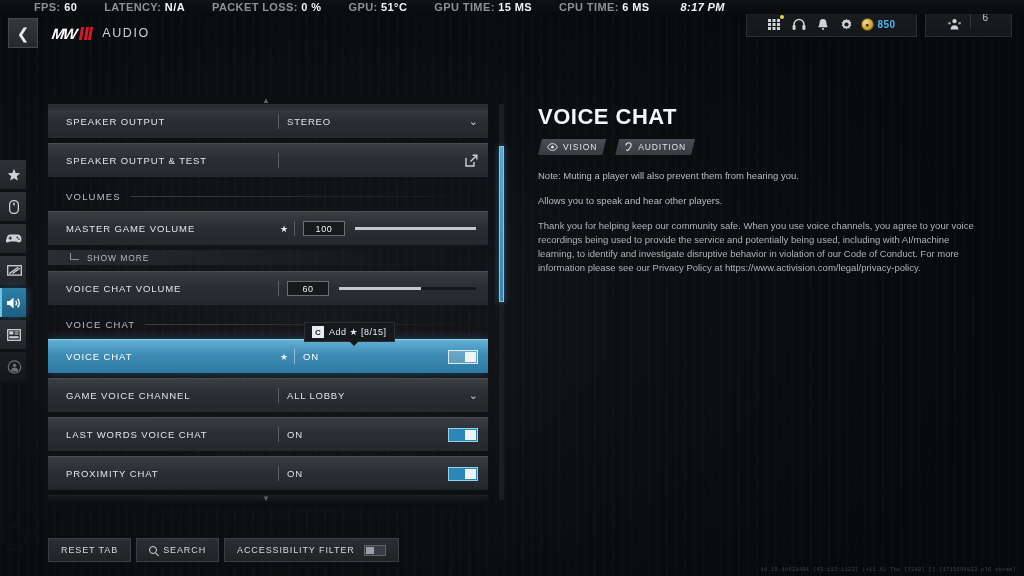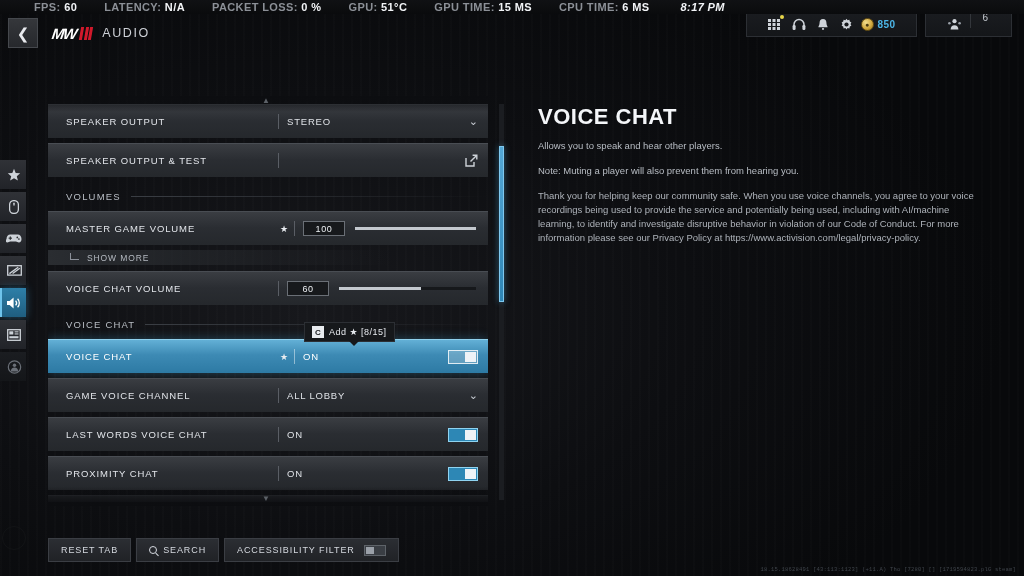--- a/index.html
+++ b/index.html
@@ -628,22 +628,37 @@
     <span class="keycap">C</span>
     <span class="keyhint-text">Add ★ [8/15]</span>
   </div>
 
   <div class="scrollbar">
     <div class="scrollthumb" style="top:42px; height:156px;"></div>
   </div>
 
   <div class="info">
     <div class="info-title">VOICE CHAT</div>
+    <div class="tags">
+      <div class="tag">
+        <svg width="11" height="8" viewBox="0 0 11 8">
+          <path d="M0.6 4 C2.2 1.2 4 0.6 5.5 0.6 C7 0.6 8.8 1.2 10.4 4 C8.8 6.8 7 7.4 5.5 7.4 C4 7.4 2.2 6.8 0.6 4 Z" fill="none" stroke="#dfe3e8" stroke-width="1"></path>
+          <circle cx="5.5" cy="4" r="1.5" fill="#dfe3e8"></circle>
+        </svg>
+        <span>VISION</span>
+      </div>
+      <div class="tag">
+        <svg width="9" height="10" viewBox="0 0 9 10">
+          <path d="M2 3.4 A2.6 2.6 0 0 1 7.2 3.4 C7.2 5.3 5 5.8 5 7.2 A1.5 1.5 0 0 1 2.2 7.6" fill="none" stroke="#dfe3e8" stroke-width="1.1"></path>
+        </svg>
+        <span>AUDITION</span>
+      </div>
+    </div>
+    <div class="info-note">Note: Muting a player will also prevent them from hearing you.</div>
     <div class="info-note">Allows you to speak and hear other players.</div>
-    <div class="info-note">Note: Muting a player will also prevent them from hearing you.</div>
     <div class="info-body">Thank you for helping keep our community safe. When you use voice channels, you agree to your voice recordings being used to provide the service and potentially being used, including with AI/machine learning, to identify and investigate disruptive behavior in violation of our Code of Conduct.  For more information please see our Privacy Policy at https://www.activision.com/legal/privacy-policy.</div>
   </div>
 
   <div class="bottombar">
     <div class="btn">
       <span>RESET TAB</span>
     </div>
     <div class="btn">
       <span class="magnifier"></span>
       <span>SEARCH</span>

